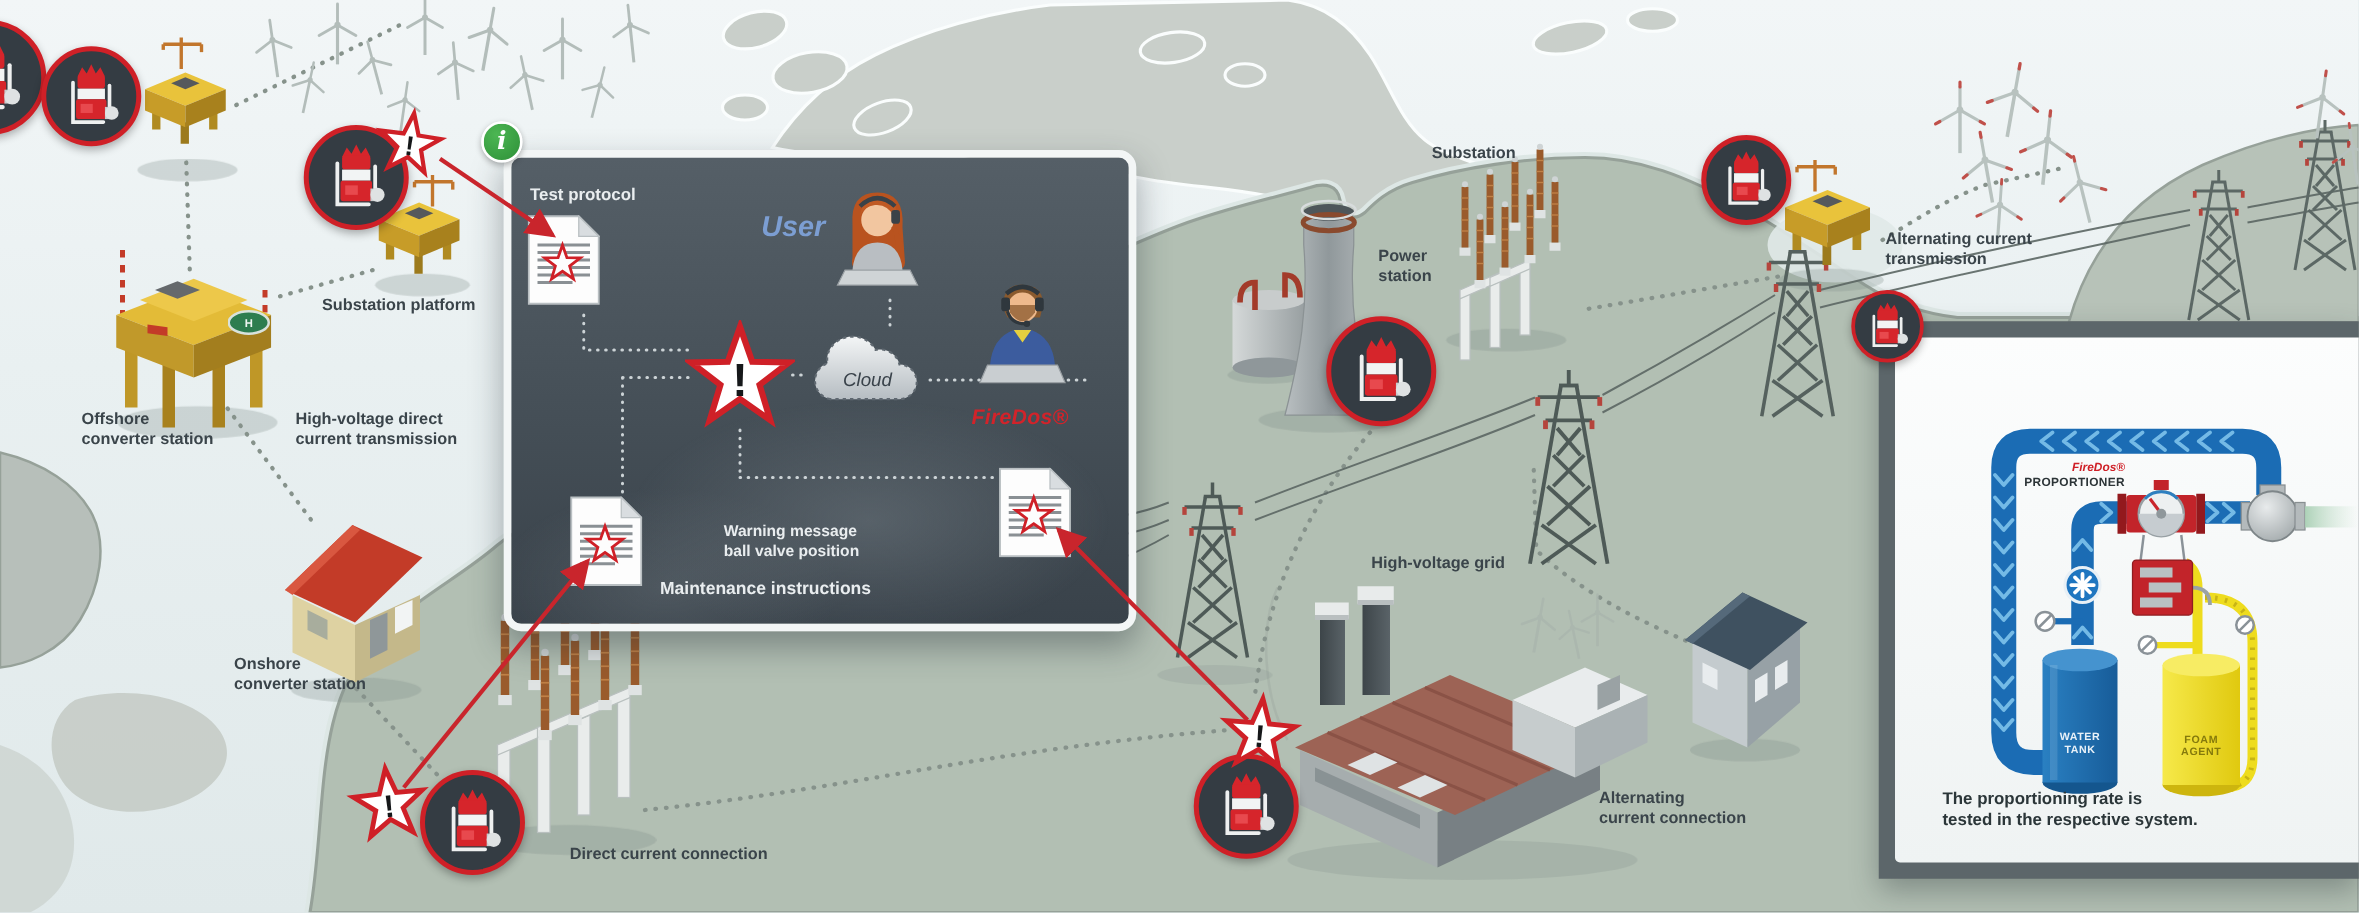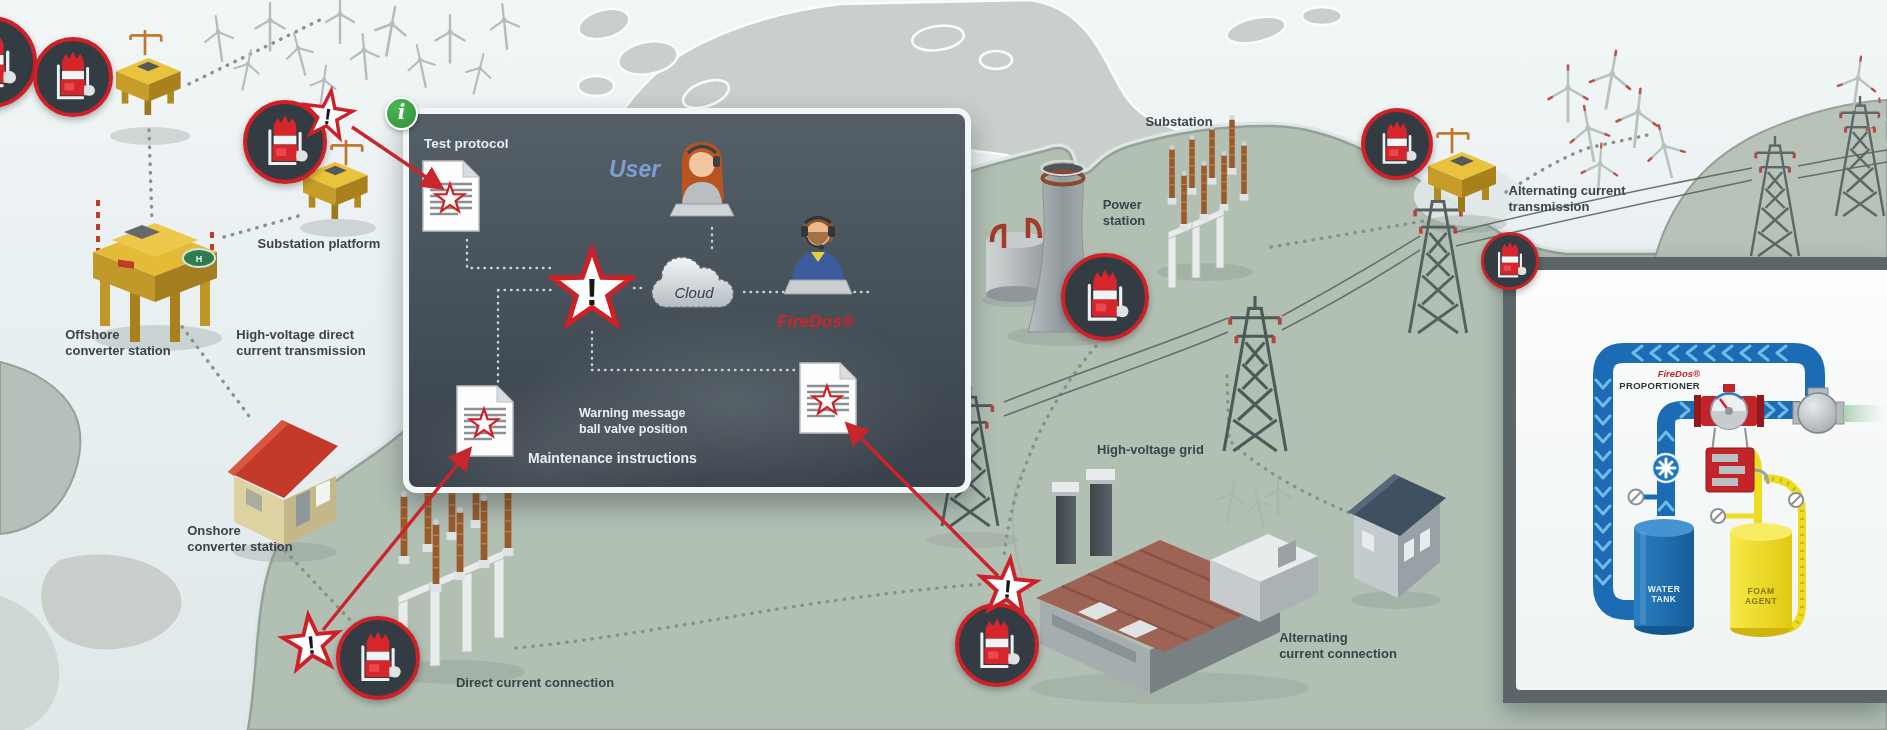--- a/index.html
+++ b/index.html
@@ -6,21 +6,21 @@
   .stage{position:relative;width:1887px;height:730px;overflow:hidden;
          font-family:"Liberation Sans",sans-serif;
          background:linear-gradient(180deg,#f2f6f7 0%,#e9f0f1 40%,#e0e9ea 100%);}
   .stage *{box-sizing:border-box;}
   svg{display:block;}
   #map{position:absolute;left:0;top:0;z-index:1;}
   .mlabel{position:absolute;z-index:2;font-weight:700;font-size:13px;line-height:16px;
           color:#3a444a;text-align:left;white-space:nowrap;transform:translateX(-50%);}
   .mlabel.left{transform:none;text-align:center;}
   
-  .cloud-panel{position:absolute;left:403px;top:108px;width:568px;height:385px;z-index:3;
+  .cloud-panel{position:absolute;left:403px;top:120px;width:506px;height:385px;z-index:3;
     border:6px solid #f3f6f6;border-radius:14px;
     background:linear-gradient(180deg,#555f67 0%,#454f57 55%,#39424a 100%);
     box-shadow:0 12px 26px rgba(35,45,52,.38);}
   .cloud-panel .blotch{position:absolute;inset:0;border-radius:8px;
     background:radial-gradient(ellipse 60% 40% at 58% 78%,rgba(125,135,142,.40),transparent 65%),
                radial-gradient(ellipse 40% 30% at 25% 92%,rgba(125,135,142,.30),transparent 70%);}
   .cp-item{position:absolute;}
   .cp-text{position:absolute;color:#e9edef;font-weight:600;font-size:14px;white-space:nowrap;}
   .cp-user{color:#7c9ed2;font-style:italic;font-weight:700;font-size:23px;text-align:left;}
   .cp-brand{color:#d2232a;font-style:italic;font-weight:800;font-size:17px;text-align:center;letter-spacing:.2px;}
@@ -595,20 +595,24 @@
           <rect x="1808" y="388" width="20" height="10" fill="#b4babc" stroke="#888f91"></rect>
           <circle cx="1818" cy="413" r="20" fill="url(#ballG)" stroke="#7e8689" stroke-width="1.5"></circle>
           <rect x="1836" y="402" width="8" height="22" fill="#b4babc" stroke="#888f91"></rect>
           <rect x="1844" y="405" width="43" height="17" fill="url(#outG)"></rect>
         </g>
 
         <text x="1700" y="377" text-anchor="end" font-size="9.5" font-weight="800" font-style="italic" fill="#cf2027">FireDos®</text>
         <text x="1700" y="389" text-anchor="end" font-size="9.5" font-weight="800" fill="#2c3437" letter-spacing=".3">PROPORTIONER</text>
       </svg>
 
+      <div class="pp-caption">
+        <div>The proportioning rate is</div>
+        <div>tested in the respective system.</div>
+      </div>
     </div>
   </div>
 
   <div class="fd-badge" style="left:-55px;top:16px;width:92px;height:92px">
     <svg width="62" height="64" viewBox="0 0 44 46">
         <use href="#pump"></use>
       </svg>
     </div>
   <div class="fd-badge" style="left:33px;top:37px;width:80px;height:80px">
     <svg width="54" height="56" viewBox="0 0 44 46">

